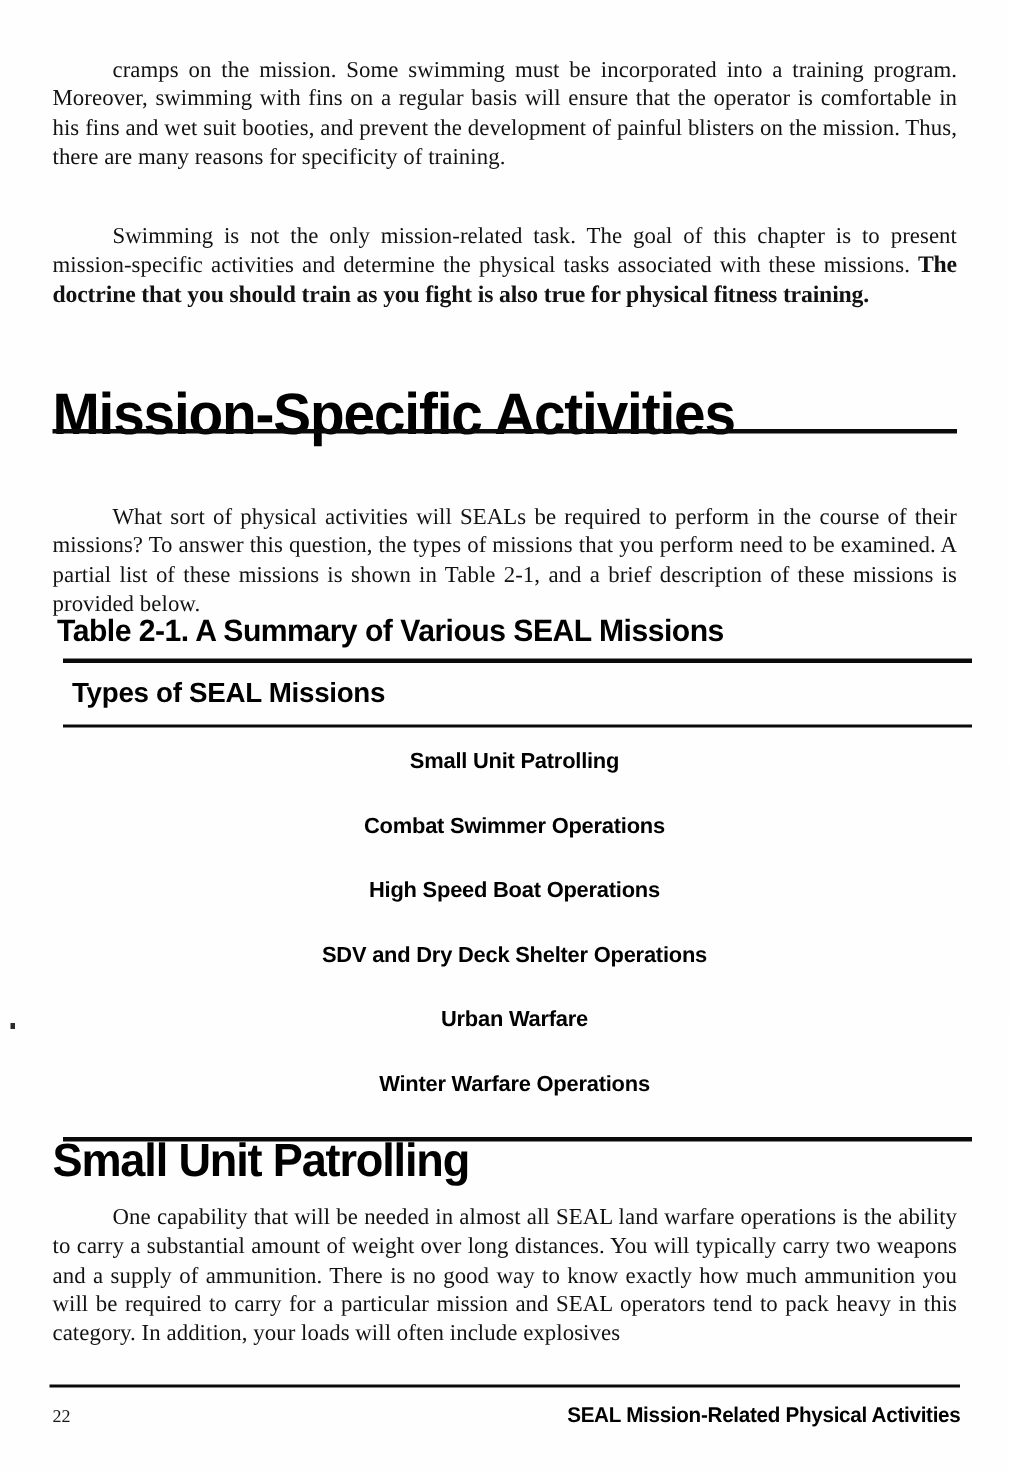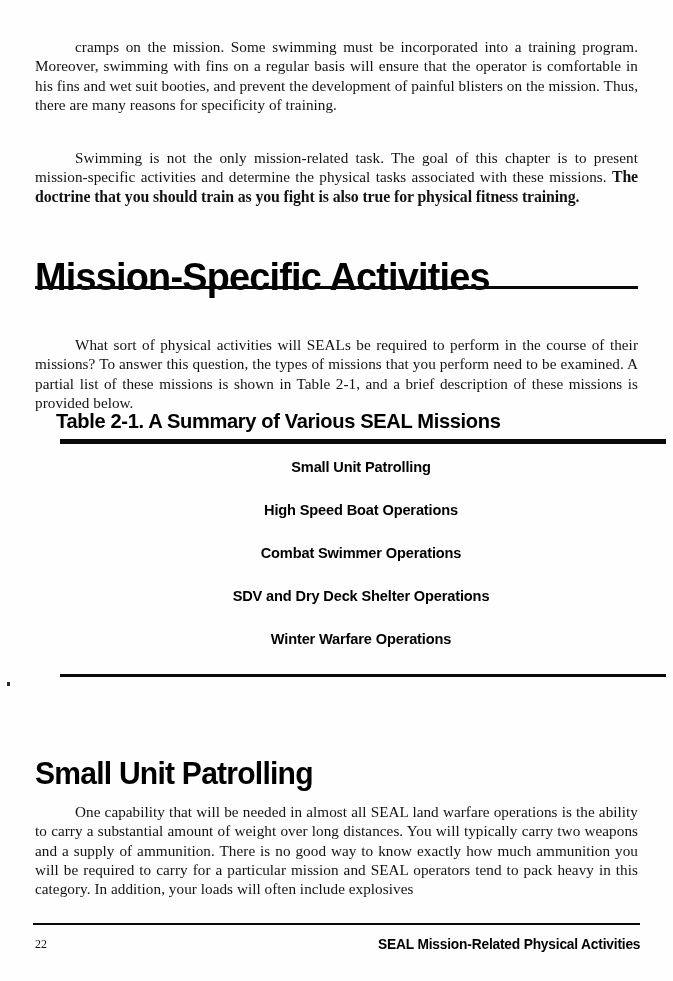--- a/index.html
+++ b/index.html
@@ -91,21 +91,21 @@
   #footer-rule {
     left: 33px;
     top: 923px;
     width: 607px;
     height: 2px;
   }
 
   
   #mission-table {
     position: absolute;
-    left: 56px;
+    left: 38px;
     top: 409px;
     width: 610px;
   }
   #table-caption {
     font-family: "Liberation Sans", "DejaVu Sans", sans-serif;
     font-weight: bold;
     font-size: 20.5px;
     line-height: 24px;
     letter-spacing: -0.35px;
     white-space: nowrap;
@@ -199,26 +199,28 @@
 
   <h1 class="heading-major" id="mission-specific-heading">Mission-Specific Activities</h1>
 
   <div class="rule" id="heading-rule"></div>
 
   <p class="body-par p3">What sort of physical activities will SEALs be required to perform in the course of their missions? To answer this question, the types of missions that you perform need to be examined. A partial list of these missions is shown in Table 2-1, and a brief description of these missions is provided below.</p>
 
   <div id="mission-table">
     <div id="table-caption">Table 2-1. A Summary of Various SEAL Missions</div>
     <div class="table-rule"></div>
+    <div id="table-header">Types of SEAL Missions</div>
     <div class="table-rule thin"></div>
     <ul id="table-rows">
       <li class="table-row">Small Unit Patrolling</li>
+      <li class="table-row">Combat Swimmer Operations</li>
       <li class="table-row">High Speed Boat Operations</li>
-      <li class="table-row">Combat Swimmer Operations</li>
       <li class="table-row">SDV and Dry Deck Shelter Operations</li>
+      <li class="table-row">Urban Warfare</li>
       <li class="table-row">Winter Warfare Operations</li>
     </ul>
     <div class="table-rule"></div>
   </div>
 
   <div id="scan-speck"></div>
 
   <h2 class="heading-major" id="small-unit-heading">Small Unit Patrolling</h2>
 
   <p class="body-par p4">One capability that will be needed in almost all SEAL land warfare operations is the ability to carry a substantial amount of weight over long distances. You will typically carry two weapons and a supply of ammunition. There is no good way to know exactly how much ammunition you will be required to carry for a particular mission and SEAL operators tend to pack heavy in this category. In addition, your loads will often include explosives</p>

